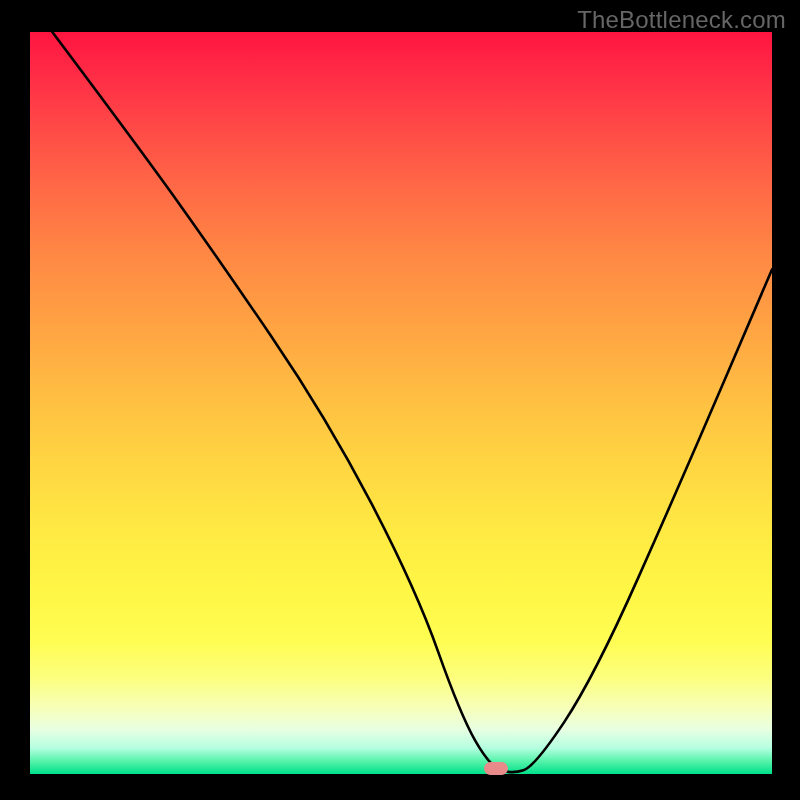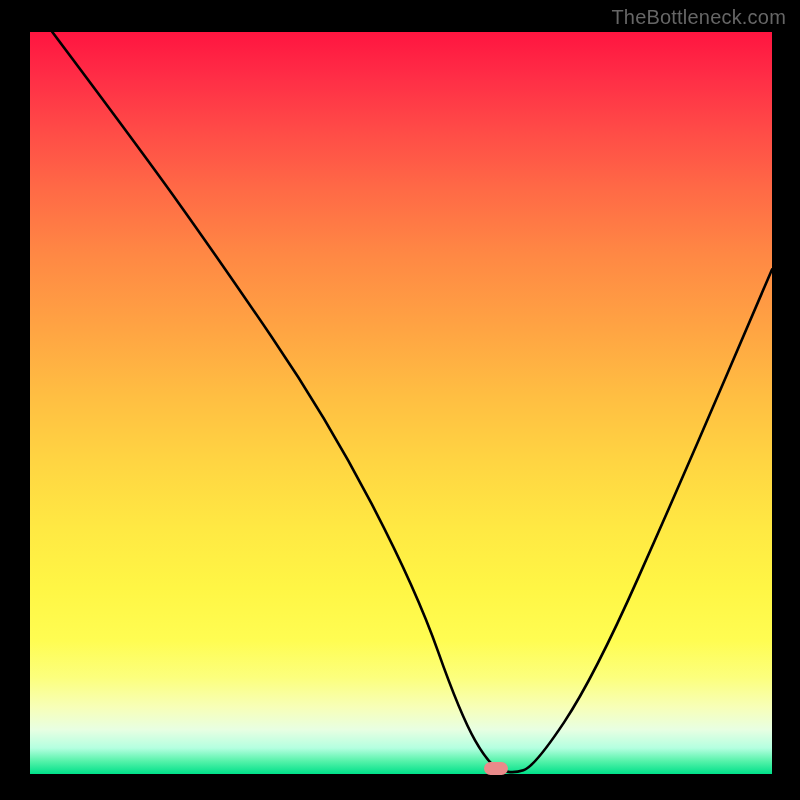--- a/index.html
+++ b/index.html
@@ -14,21 +14,21 @@
     position: relative;
     width: 800px;
     height: 800px;
     background: #000;
   }
   .watermark {
     position: absolute;
     top: 6px;
     right: 14px;
     font-family: Arial, Helvetica, sans-serif;
-    font-size: 20px;
+    font-size: 24px;
     color: #666;
     letter-spacing: 0.2px;
     user-select: none;
   }
   .plot {
     position: absolute;
     left: 30px;
     top: 32px;
     width: 742px;
     height: 742px;

